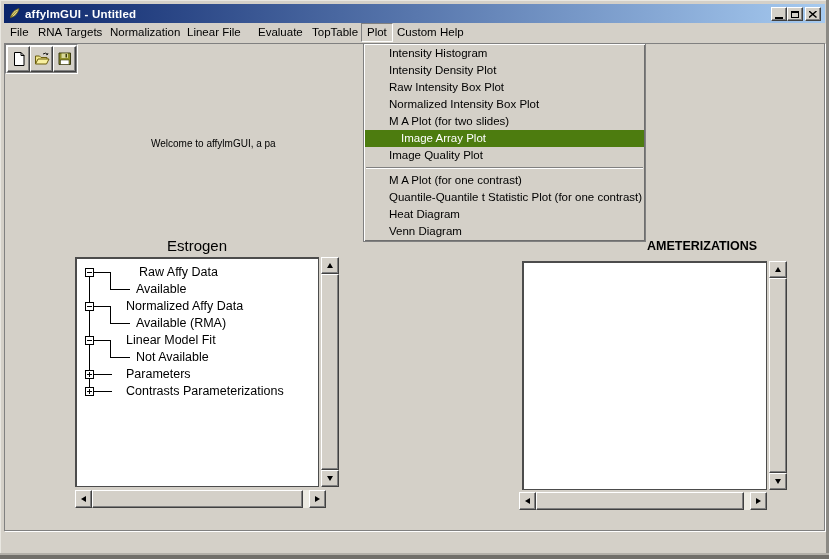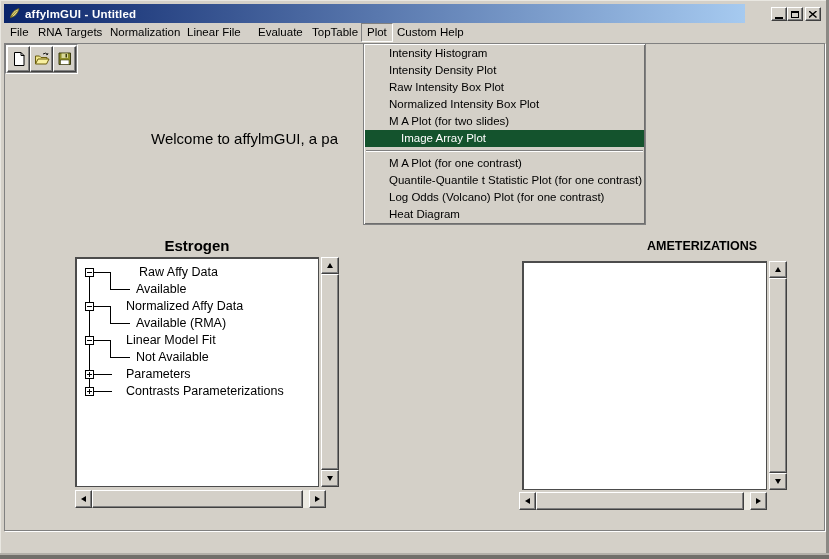--- a/index.html
+++ b/index.html
@@ -7,21 +7,21 @@
     width:829px;height:559px;position:relative;overflow:hidden;
     background:#d4d0c8;
     font-family:"Liberation Sans",sans-serif;
     color:#000;
     box-shadow:inset 1px 1px 0 #e9e7e1;
   }
   .abs{position:absolute;}
 
   
   .titlebar{
-    left:4px;top:4px;width:741px;height:19px;
+    left:4px;top:4px;width:821px;height:19px;
     background:linear-gradient(to right,#0a246a,#a6caf0);
     display:flex;align-items:center;
   }
   .titlebar .ttl{color:#fff;font-weight:bold;font-size:11.5px;margin-left:4px;letter-spacing:.2px;}
   .feather{margin-left:4px;display:block;}
   .winbtn{
     width:16px;height:14px;background:#d4d0c8;
     border:1px solid;border-color:#ffffff #404040 #404040 #ffffff;
     box-shadow:inset -1px -1px 0 #808080;
     display:flex;align-items:center;justify-content:center;box-sizing:border-box;
@@ -59,24 +59,24 @@
     display:flex;align-items:center;justify-content:center;box-sizing:border-box;
   }
 
   
   .client-border{
     left:4px;top:43px;width:819px;height:486px;
     border:1px solid #808080;box-shadow:1px 1px 0 #ffffff;
     pointer-events:none;
   }
 
-  .welcome{left:151px;top:130px;font-size:15px;white-space:nowrap;}
-
-  
-  .panel-title{font-weight:bold;font-size:15px;text-align:center;}
+  .welcome{left:151px;top:138px;font-size:10px;white-space:nowrap;}
+
+  
+  .panel-title{font-weight:normal;font-size:15px;text-align:center;}
   .panel-title-right{font-weight:bold;font-size:12.5px;white-space:nowrap;}
   .listbox{
     background:#fff;box-sizing:border-box;
     border:2px solid #4c4c4c;border-right-width:1px;border-bottom-width:1px;
   }
 
   
   .tree-label{font-size:12.5px;line-height:14px;white-space:nowrap;}
   .tline{background:#000;}
   .expander{
@@ -106,21 +106,21 @@
   .dropdown{
     left:363px;top:43px;width:283px;box-sizing:border-box;
     background:#d4d0c8;border:1px solid #808080;
     box-shadow:inset 1px 1px 0 #ffffff,inset -1px -1px 0 #6e6e6e;
     padding:1px;z-index:50;
   }
   .menu-item{
     height:17px;line-height:17px;font-size:11.5px;
     padding-left:24px;white-space:nowrap;
   }
-  .menu-item.hl{background:#14532d;color:#ffffff;padding-left:36px;}
+  .menu-item.hl{background:#4d7c0f;color:#ffffff;padding-left:36px;}
   .menu-sep{height:0;margin:3px 1px 3px;border-top:1px solid #808080;border-bottom:1px solid #ffffff;}
 </style>
 </head>
 <body>
 
 <div class="abs titlebar">
   <svg class="feather" width="13" height="13" viewBox="0 0 16 16">
     <path d="M3 13 C4 8, 8 3, 13.5 2 C12.5 6.5, 9 11.5, 5 12.4 Z" fill="#e8dc82" stroke="#6e621a" stroke-width="1"></path>
     <path d="M3.5 12.5 L11 4.5" stroke="#6e621a" stroke-width="1" fill="none"></path>
   </svg>
@@ -252,22 +252,23 @@
     </div>
 </div>
 
 <div class="abs dropdown">
   <div class="menu-item">Intensity Histogram</div>
   <div class="menu-item">Intensity Density Plot</div>
   <div class="menu-item">Raw Intensity Box Plot</div>
   <div class="menu-item">Normalized Intensity Box Plot</div>
   <div class="menu-item">M A Plot (for two slides)</div>
   <div class="menu-item hl">Image Array Plot</div>
+  <div class="menu-item">Image Quality Plot</div>
   <div class="menu-sep"></div>
   <div class="menu-item">M A Plot (for one contrast)</div>
   <div class="menu-item">Quantile-Quantile t Statistic Plot (for one contrast)</div>
-  <div class="menu-item">Log Odds (Volcano) Plot (for one contrast)</div>
   <div class="menu-item">Heat Diagram</div>
+  <div class="menu-item">Venn Diagram</div>
 </div>
 
 <div class="abs edge-right"></div>
 <div class="abs edge-bottom1"></div>
 <div class="abs edge-bottom2"></div>
 
 </body></html>

